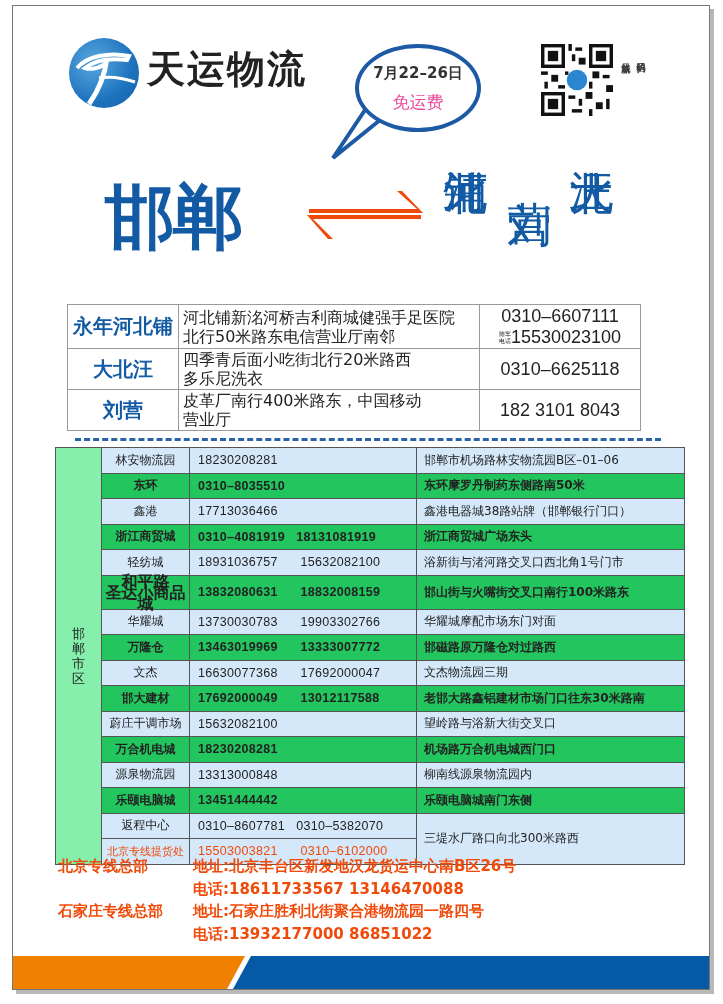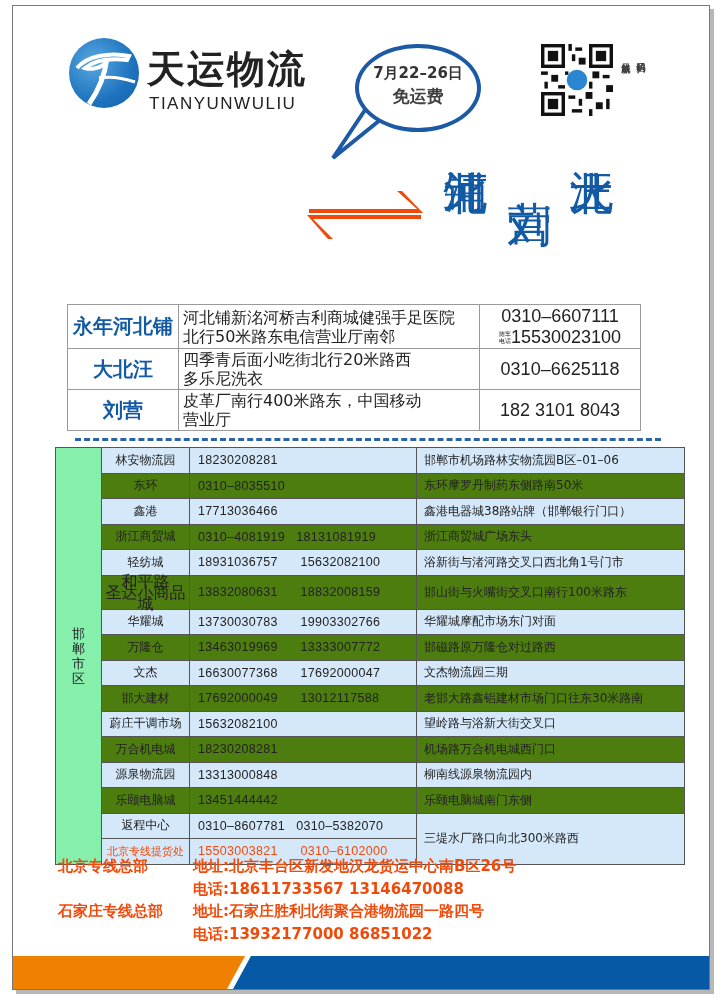--- a/index.html
+++ b/index.html
@@ -6,21 +6,21 @@
   body { width: 723px; height: 1004px; position: relative; overflow: hidden; font-family: "DejaVu Sans", "Liberation Sans", sans-serif; }
   .page { position: absolute; left: 12px; top: 5px; width: 696px; height: 983px; background: #fff; border: 1px solid #777; box-shadow: 4px 4px 0 #b8b8b8; overflow: hidden; }
   
   .logo { position: absolute; left: 56px; top: 32px; width: 70px; height: 70px; border-radius: 50%; background: radial-gradient(circle at 35% 35%, #5aa8e0, #1e73be 60%, #135fa6); overflow: hidden; }
   .logo svg { position: absolute; left: 0; top: 0; }
   .brand-cn { position: absolute; left: 134px; top: 38px; font-size: 38px; font-weight: bold; color: #222; letter-spacing: 2px; }
   .brand-en { position: absolute; left: 136px; top: 88px; font-size: 17px; color: #222; letter-spacing: 1.5px; font-family: "Liberation Sans", sans-serif; }
   
   .bubble { position: absolute; left: 342px; top: 38px; width: 118px; height: 80px; border: 4px solid #1c5aa5; border-radius: 50%; background: #fff; text-align: center; z-index: 2; }
   .bubble-date { margin-top: 16px; font-size: 15px; font-weight: bold; color: #333; }
-  .bubble-free { font-size: 17px; font-weight: bold; color: #404040; margin-top: 2px; }
+  .bubble-free { font-size: 17px; font-weight: normal; color: #ec4899; margin-top: 8px; }
   .bubble-tail { position: absolute; left: 316px; top: 96px; z-index: 1; }
   
   .qr { position: absolute; left: 528px; top: 38px; width: 72px; height: 72px; }
   .qr-text { position: absolute; left: 608px; top: 50px; font-size: 9.5px; color: #333; line-height: 11px; display: flex; gap: 4px; }
   .qr-text .col { writing-mode: vertical-rl; letter-spacing: 0px; }
   
   .city-origin { position: absolute; left: 92px; top: 165px; font-size: 70px; font-weight: bold; color: #135aa5; letter-spacing: -2px; }
   .arrow { position: absolute; left: 292px; top: 185px; }
   .dest { position: absolute; color: #135aa5; font-size: 44px; line-height: 46px; writing-mode: vertical-rl; }
   .dest-1 { left: 430px; top: 130px; }
@@ -31,21 +31,21 @@
   .branch-table td { border: 1px solid #9a9a9a; padding: 0; vertical-align: middle; }
   .branch-name { width: 110px; text-align: center; font-size: 20px; font-weight: bold; color: #135aa5; }
   .branch-addr { width: 296px; font-size: 16px; color: #222; padding-left: 4px !important; line-height: 19px; }
   .branch-tel { width: 160px; font-size: 18px; color: #222; text-align: center; font-family: "Liberation Sans", sans-serif; }
   .branch-tel .small-lbl { font-size: 6px; display: inline-block; width: 12px; line-height: 7px; vertical-align: middle; }
   .dashline { position: absolute; left: 62px; top: 432px; width: 586px; height: 0; border-top: 3px dashed #2a63a8; }
   
   .main-table { position: absolute; left: 42px; top: 441px; border-collapse: collapse; font-size: 12px; color: #222; }
   .main-table td { border: 1px solid #555; padding: 0; height: 24.5px; }
   .main-table tr.blue td.c { background: #d4e8fa; }
-  .main-table tr.white td.c { background: #4d7c0f; }
+  .main-table tr.white td.c { background: #22c55e; font-weight: bold; }
   .district { width: 45px; background: #86efac; text-align: center; font-size: 13px; line-height: 15px; }
   .district span { display: inline-block; width: 14px; word-break: break-all; }
   .loc { width: 87px; text-align: center; }
   .loc.two { font-size: 16px; line-height: 11px; }
   .phone { width: 218px; padding-left: 8px !important; font-family: "Liberation Sans", sans-serif; font-size: 12.5px; letter-spacing: 0.3px; white-space: pre; }
   .addr { width: 260px; padding-left: 7px !important; }
   .red { color: #f04a0a; margin-left: 40px; }
   .hq { position: absolute; left: 45px; top: 849px; font-size: 15px; font-weight: bold; color: #f04a0a; line-height: 22.5px; }
   .hq-row { display: flex; }
   .hq-lbl { width: 135px; }
@@ -58,21 +58,20 @@
 <div class="page">
 
   <div class="logo">
     <svg width="70" height="70" viewBox="0 0 70 70">
       <path d="M8 30 C 18 18, 40 14, 60 18 L 58 22 C 42 20, 26 22, 16 30 C 22 32, 30 30, 36 26" stroke="#fff" stroke-width="4" fill="none"></path>
       <path d="M38 20 C 36 36, 30 52, 20 66" stroke="#fff" stroke-width="5" fill="none"></path>
       <path d="M30 40 C 42 38, 54 40, 66 44" stroke="#fff" stroke-width="3" fill="none"></path>
     </svg>
   </div>
   <div class="brand-cn">天运物流</div>
-  <div class="brand-en">TIANYUNWULIU</div>
 
   <svg class="bubble-tail" width="60" height="60" viewBox="0 0 60 60">
     <path d="M40 2 L 4 56 L 56 14" fill="#fff" stroke="#1c5aa5" stroke-width="4" stroke-linejoin="miter"></path>
   </svg>
   <div class="bubble">
     <div class="bubble-date">7月22–26日</div>
     <div class="bubble-free">免运费</div>
   </div>
 
   <svg class="qr" viewBox="0 0 21 21">
@@ -108,20 +107,21 @@
         <rect x="14" y="19" width="1" height="2"></rect>
         <rect x="7" y="8" width="1" height="1"></rect>
     </g>
     <circle cx="10.5" cy="10.5" r="3" fill="#2a86d0"></circle>
   </svg>
   <div class="qr-text">
     <span class="col">最新路线</span>
     <span class="col">扫码了解</span>
   </div>
 
+  <div class="city-origin">邯郸</div>
   <svg class="arrow" width="120" height="50" viewBox="0 0 120 50">
     <polygon points="4,18 112,18 92,0 97,0 118,22 4,22" fill="#f04a0a"></polygon>
     <polygon points="116,28 8,28 28,48 23,48 2,24 116,24" fill="#f04a0a"></polygon>
   </svg>
   <div class="dest dest-1">河北铺</div>
   <div class="dest dest-2">刘营</div>
   <div class="dest dest-3">大北汪</div>
 
   <table class="branch-table">
     <tbody>

